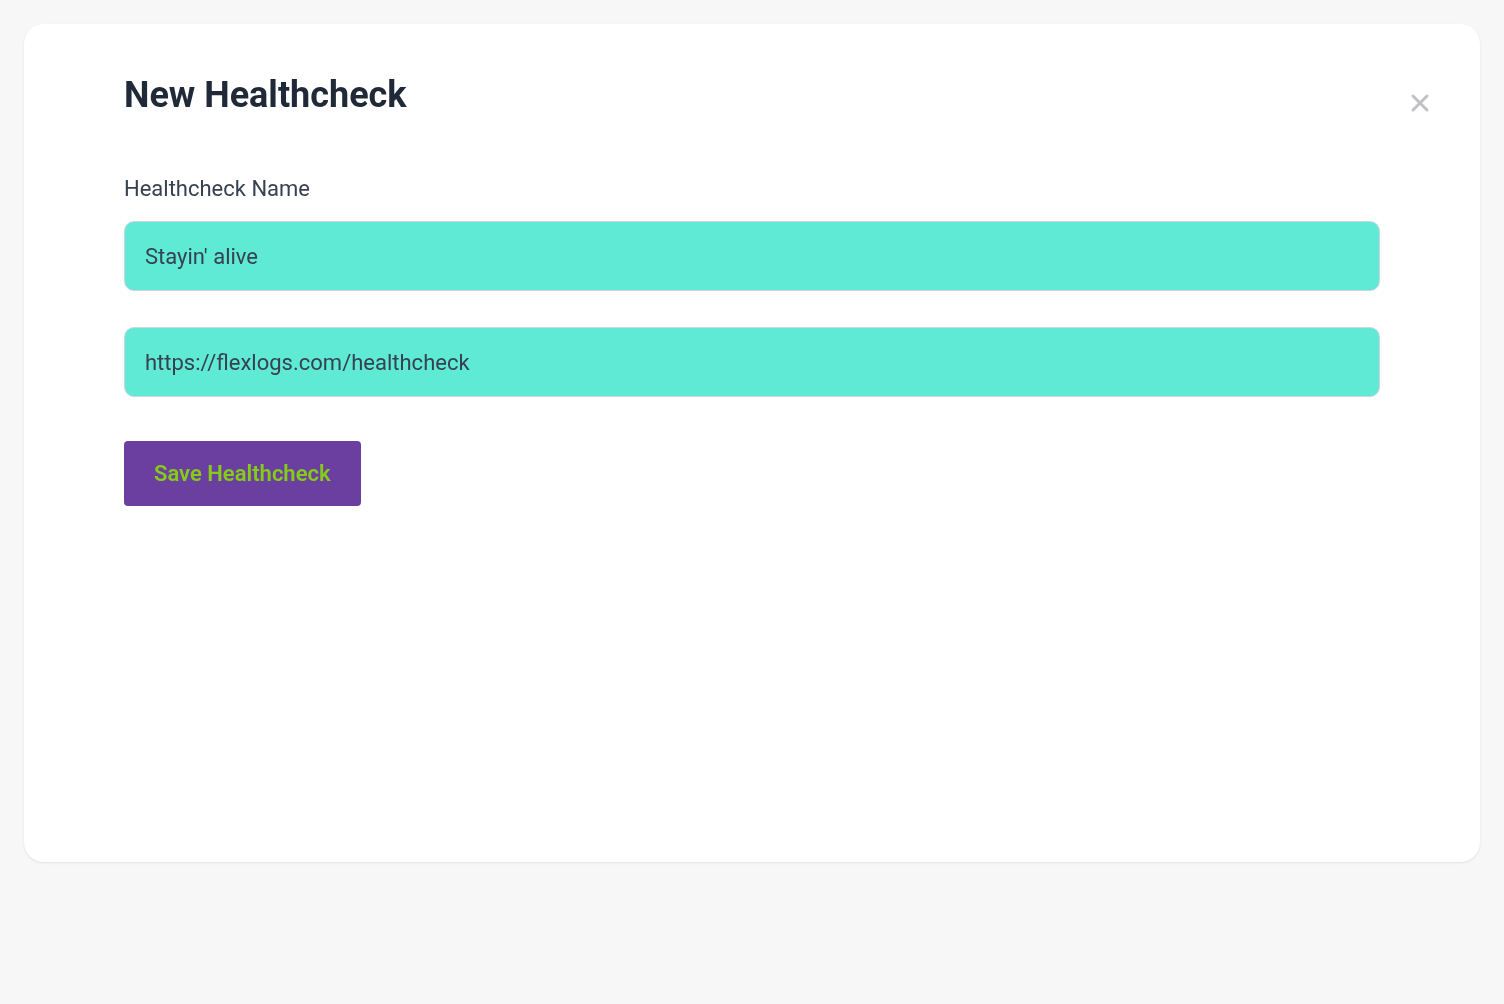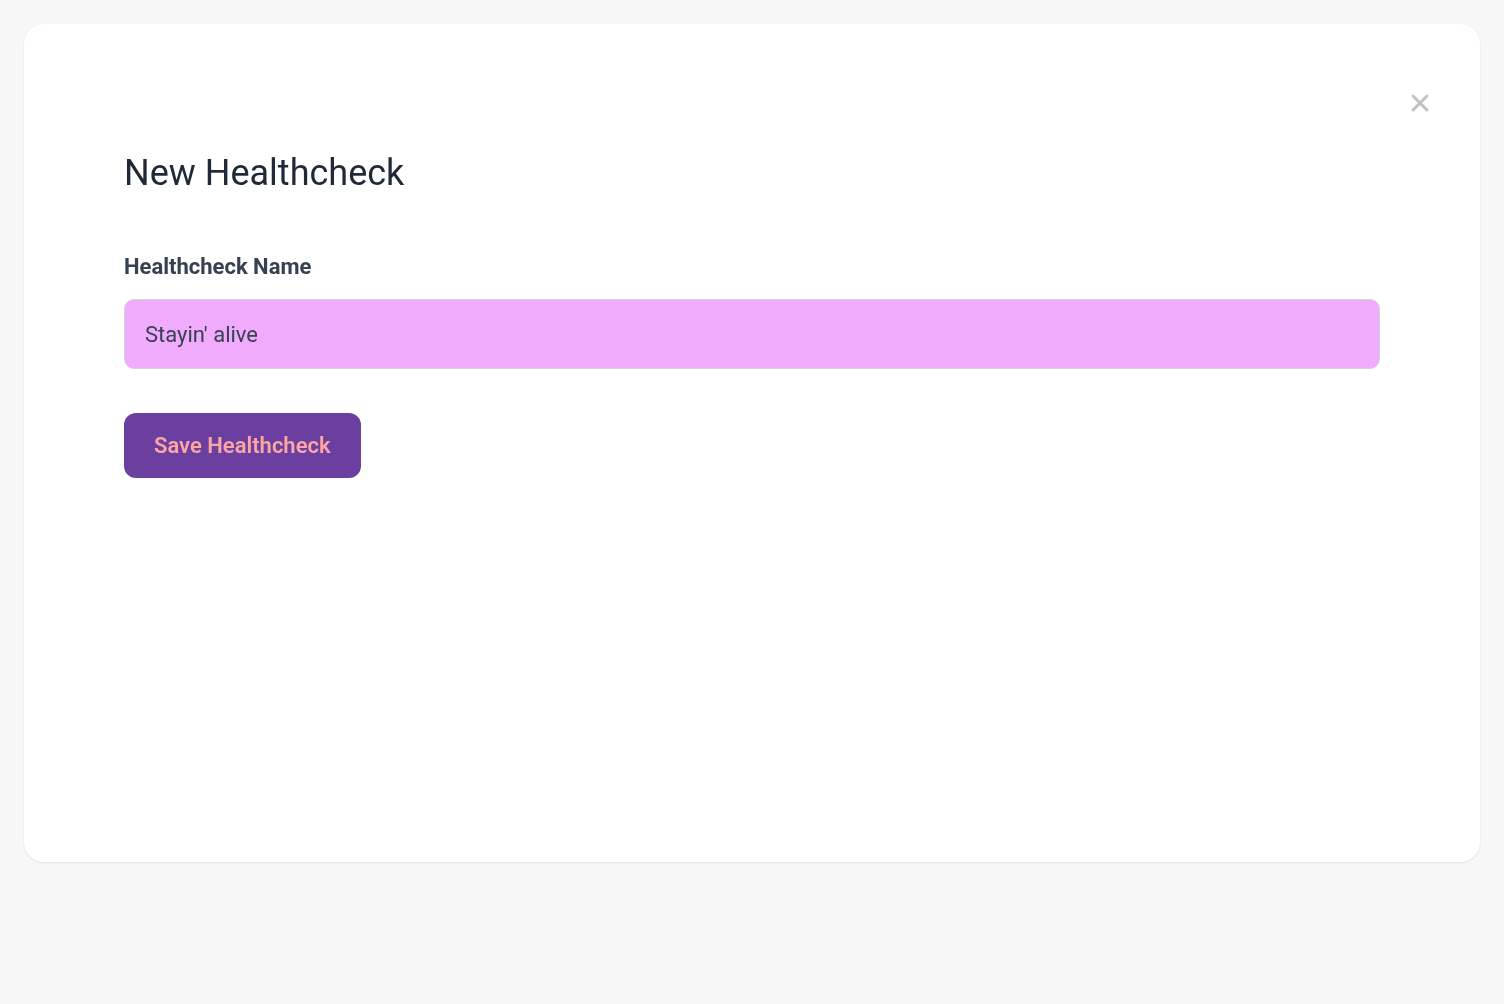--- a/index.html
+++ b/index.html
@@ -38,42 +38,41 @@
       border: none;
     }
     .close-btn svg {
       width: 28px;
       height: 28px;
       stroke: currentColor;
       stroke-width: 2.5;
     }
     .title {
       font-size: 36px;
-      font-weight: 400;
+      font-weight: 700;
       color: #1f2937;
-      margin-top: 78px;
       margin-bottom: 60px;
     }
     .form-group {
       margin-bottom: 36px;
     }
     .form-label {
       display: block;
       font-size: 22px;
-      font-weight: 700;
+      font-weight: 400;
       color: #374151;
       margin-bottom: 20px;
     }
     .form-input {
       width: 100%;
       height: 70px;
       padding: 0 20px;
       font-size: 22px;
       color: #374151;
-      background-color: #f0abfc;
+      background-color: #5eead4;
       border: 1px solid #d1d5db;
       border-radius: 10px;
       outline: none;
       font-family: inherit;
     }
     .form-input::placeholder {
       color: #374151;
     }
     .number-wrapper {
       position: relative;
@@ -120,26 +119,26 @@
       justify-content: center;
       color: #6b7280;
     }
     .spinner svg {
       width: 11px;
       height: 7px;
     }
     .save-btn {
       display: inline-block;
       background-color: #6b3fa0;
-      color: #fca5a5;
+      color: #84cc16;
       font-size: 22px;
       font-weight: 600;
       padding: 20px 30px;
       border: none;
-      border-radius: 12px;
+      border-radius: 4px;
       cursor: pointer;
       margin-top: 8px;
       font-family: inherit;
     }
   </style>
 </head>
 <body>
 
 <div class="card">
   <button class="close-btn">
@@ -151,17 +150,18 @@
   </button>
 
   <h1 class="title">New Healthcheck</h1>
 
   <div class="form-group">
     <label class="form-label">Healthcheck Name</label>
     <input type="text" class="form-input" placeholder="Stayin' alive" style="">
   </div>
 
   <div class="form-group">
+    <input type="text" class="form-input" placeholder="https://flexlogs.com/healthcheck" style="">
   </div>
 
 
   <button class="save-btn">Save Healthcheck</button>
 </div>
 
 </body></html>

